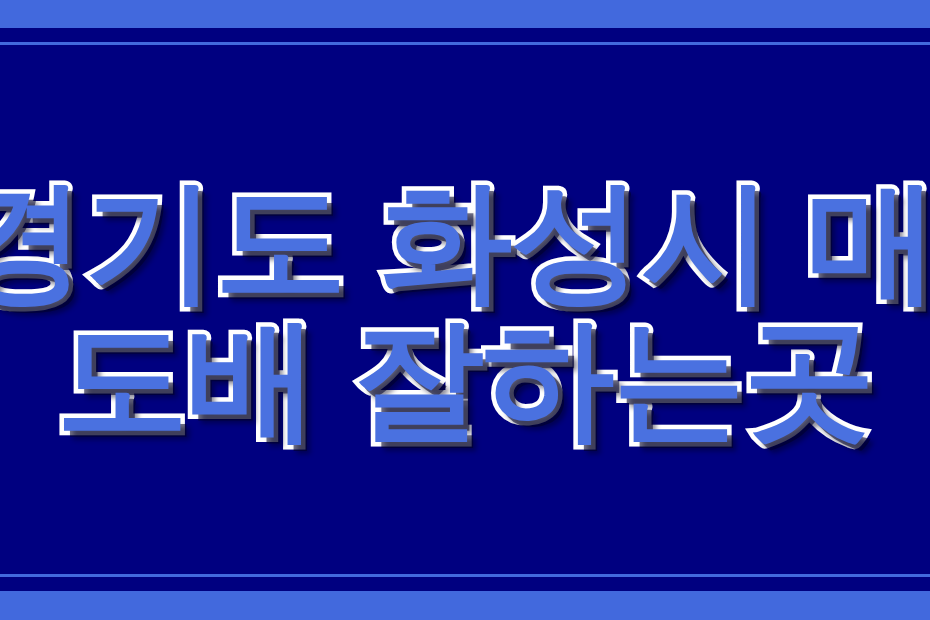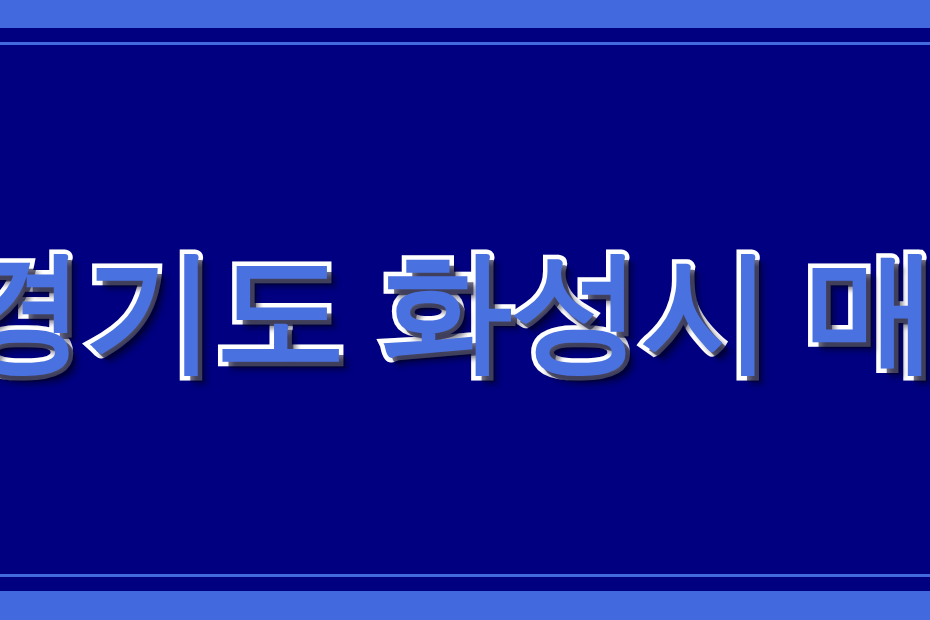--- a/index.html
+++ b/index.html
@@ -82,20 +82,23 @@
   <div class="band band-top-thick"></div>
   <div class="band band-top-navy"></div>
   <div class="band band-top-rule"></div>
 
   <div class="headline">
 
     <div class="line line-1">
       <span class="glyph">경기도 화성시 매송면</span>
     </div>
 
+    <div class="line line-2">
+      <span class="glyph">도배 잘하는곳</span>
+    </div>
 
   </div>
 
   <div class="band band-bottom-rule"></div>
   <div class="band band-bottom-navy"></div>
   <div class="band band-bottom-thick"></div>
 
 </div>
 
 </body></html>

